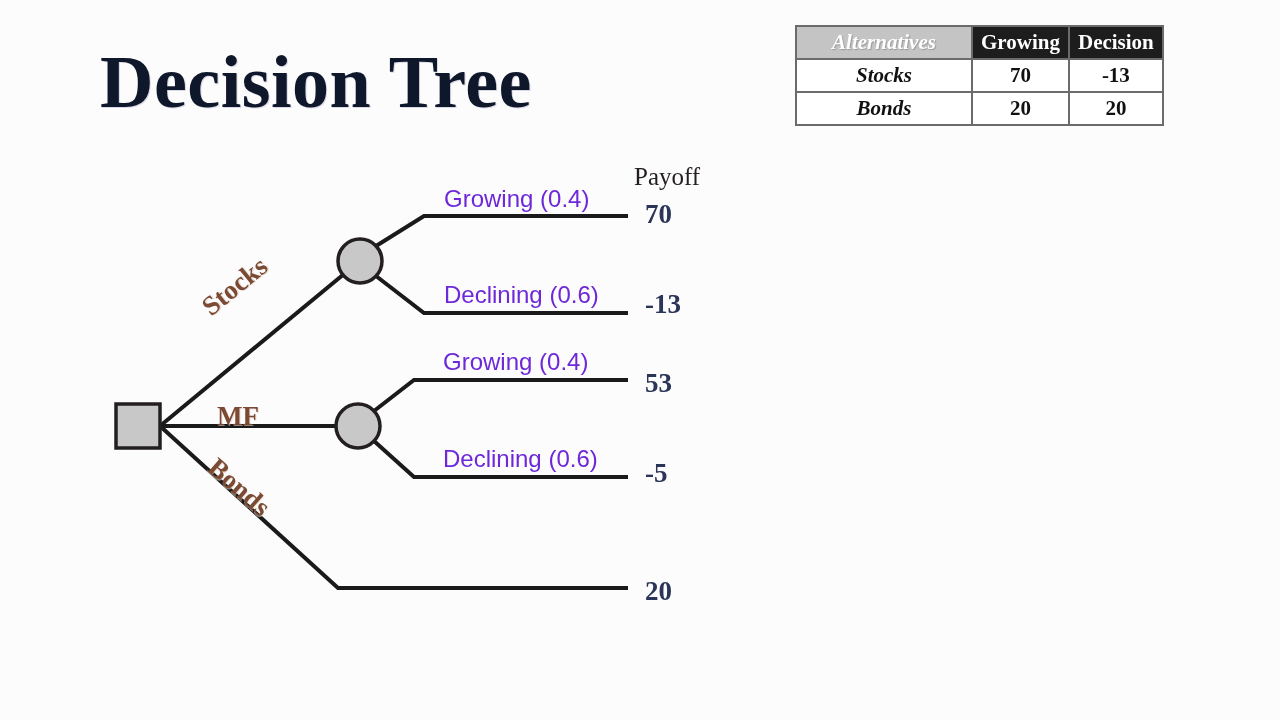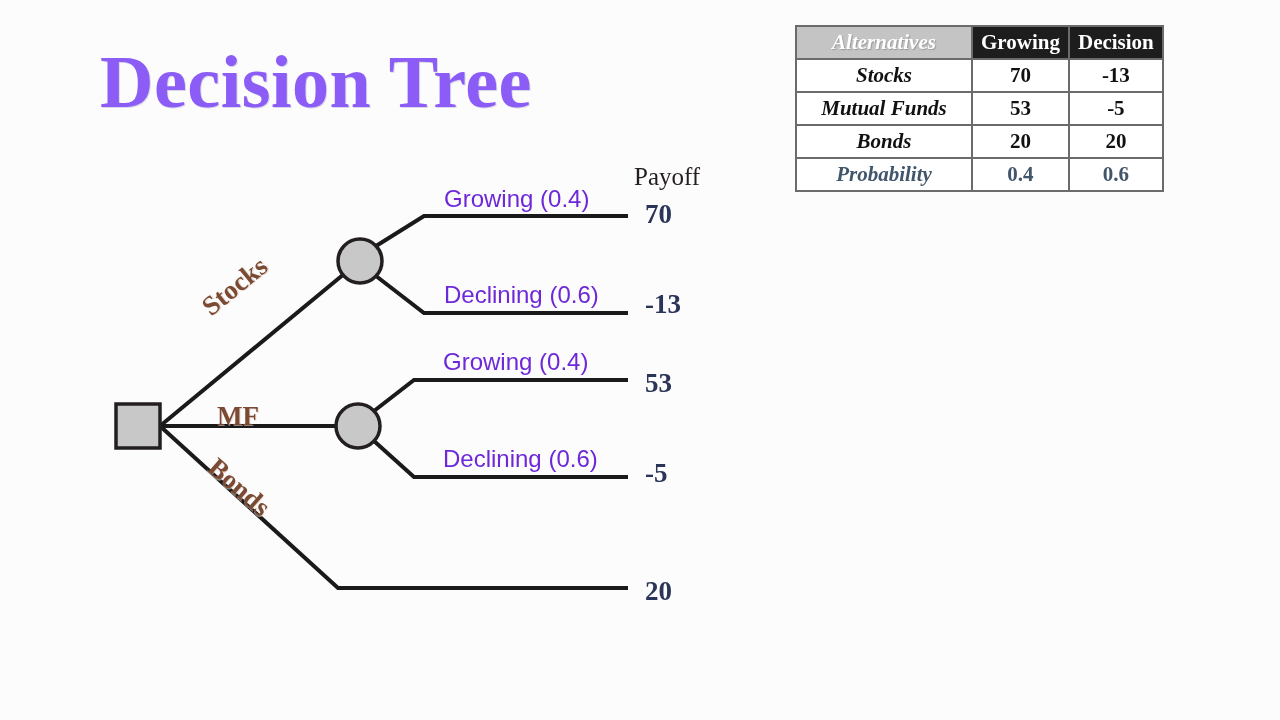--- a/index.html
+++ b/index.html
@@ -18,21 +18,21 @@
 
   
   #page-title {
     position: absolute;
     left: 100px;
     top: 42px;
     font-family: "Liberation Serif", serif;
     font-weight: bold;
     font-size: 74px;
     line-height: 80px;
-    color: #8b5cf6;
+    color: #0f172a;
     letter-spacing: 0.5px;
     text-shadow: 1px 1px 0 rgba(150,150,190,0.35);
     white-space: nowrap;
   }
 
   
   #tree-svg {
     position: absolute;
     left: 0;
     top: 0;
@@ -186,30 +186,20 @@
         <th class="hdr-state col-state">Decision</th>
       </tr>
     </thead>
     <tbody>
       <tr>
         <td class="alt-name col-alt">Stocks</td>
         <td class="alt-value col-state">70</td>
         <td class="alt-value col-state">-13</td>
       </tr>
       <tr>
-        <td class="alt-name col-alt">Mutual Funds</td>
-        <td class="alt-value col-state">53</td>
-        <td class="alt-value col-state">-5</td>
-      </tr>
-      <tr>
         <td class="alt-name col-alt">Bonds</td>
         <td class="alt-value col-state">20</td>
         <td class="alt-value col-state">20</td>
       </tr>
-      <tr class="prob-row">
-        <td class="alt-name col-alt">Probability</td>
-        <td class="alt-value col-state">0.4</td>
-        <td class="alt-value col-state">0.6</td>
-      </tr>
     </tbody>
   </table>
 
 </div>
 
 </body></html>

